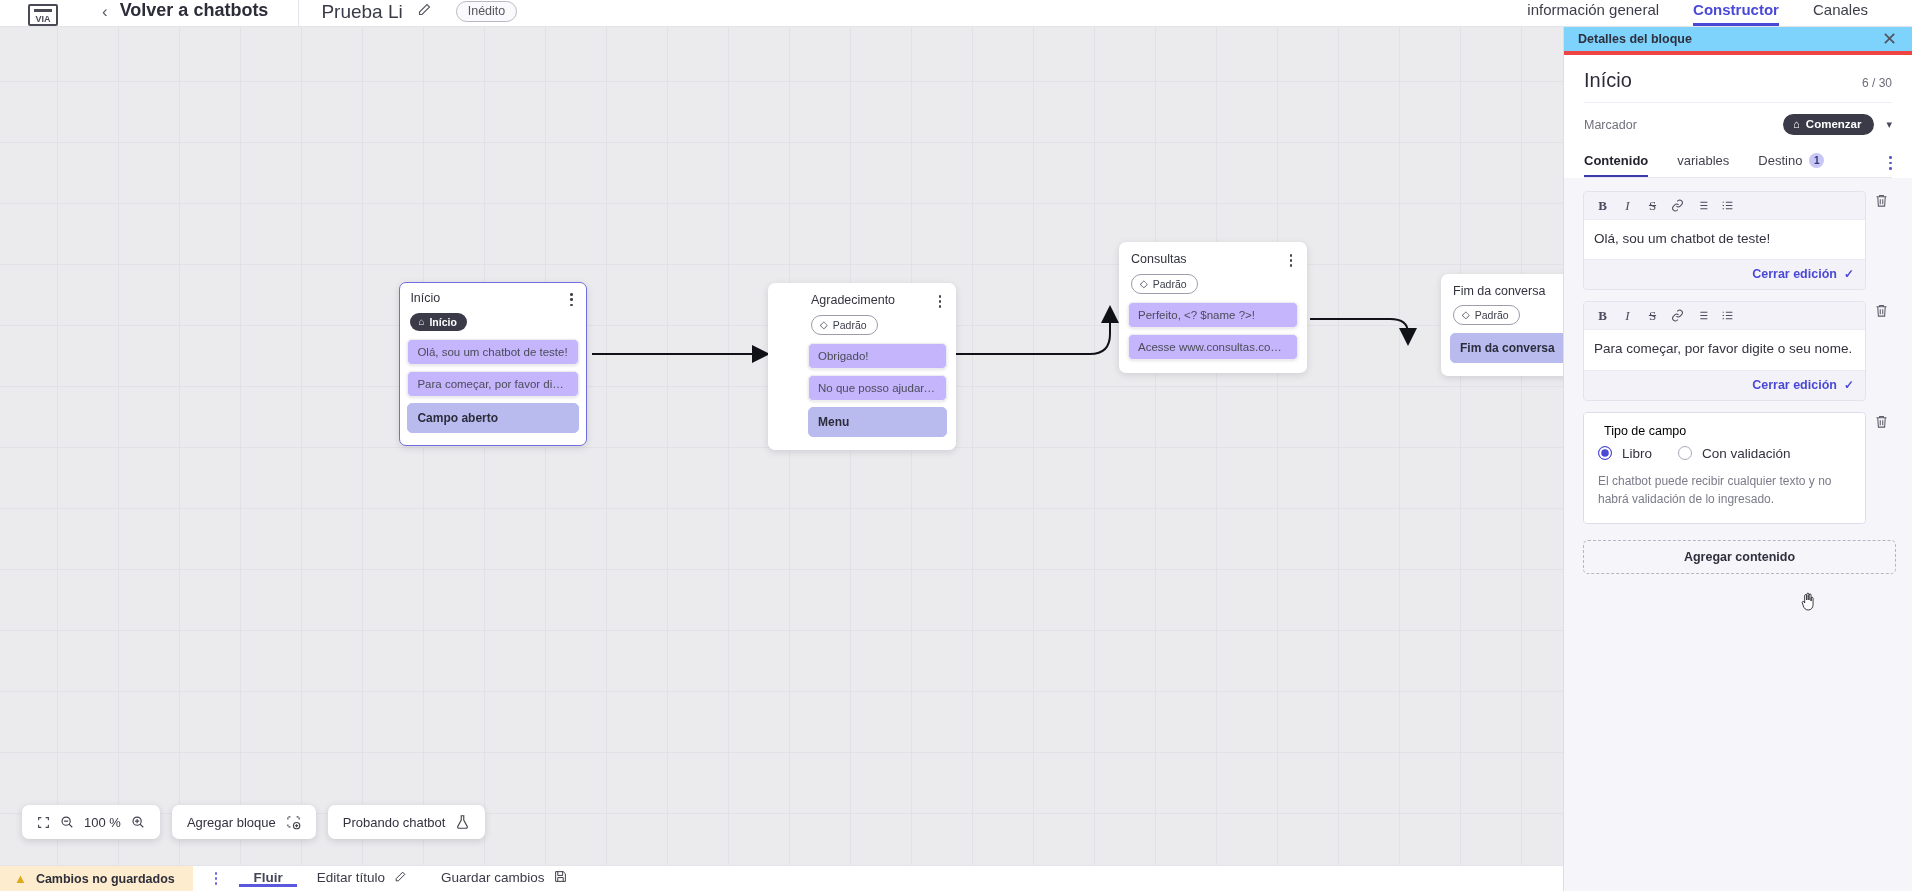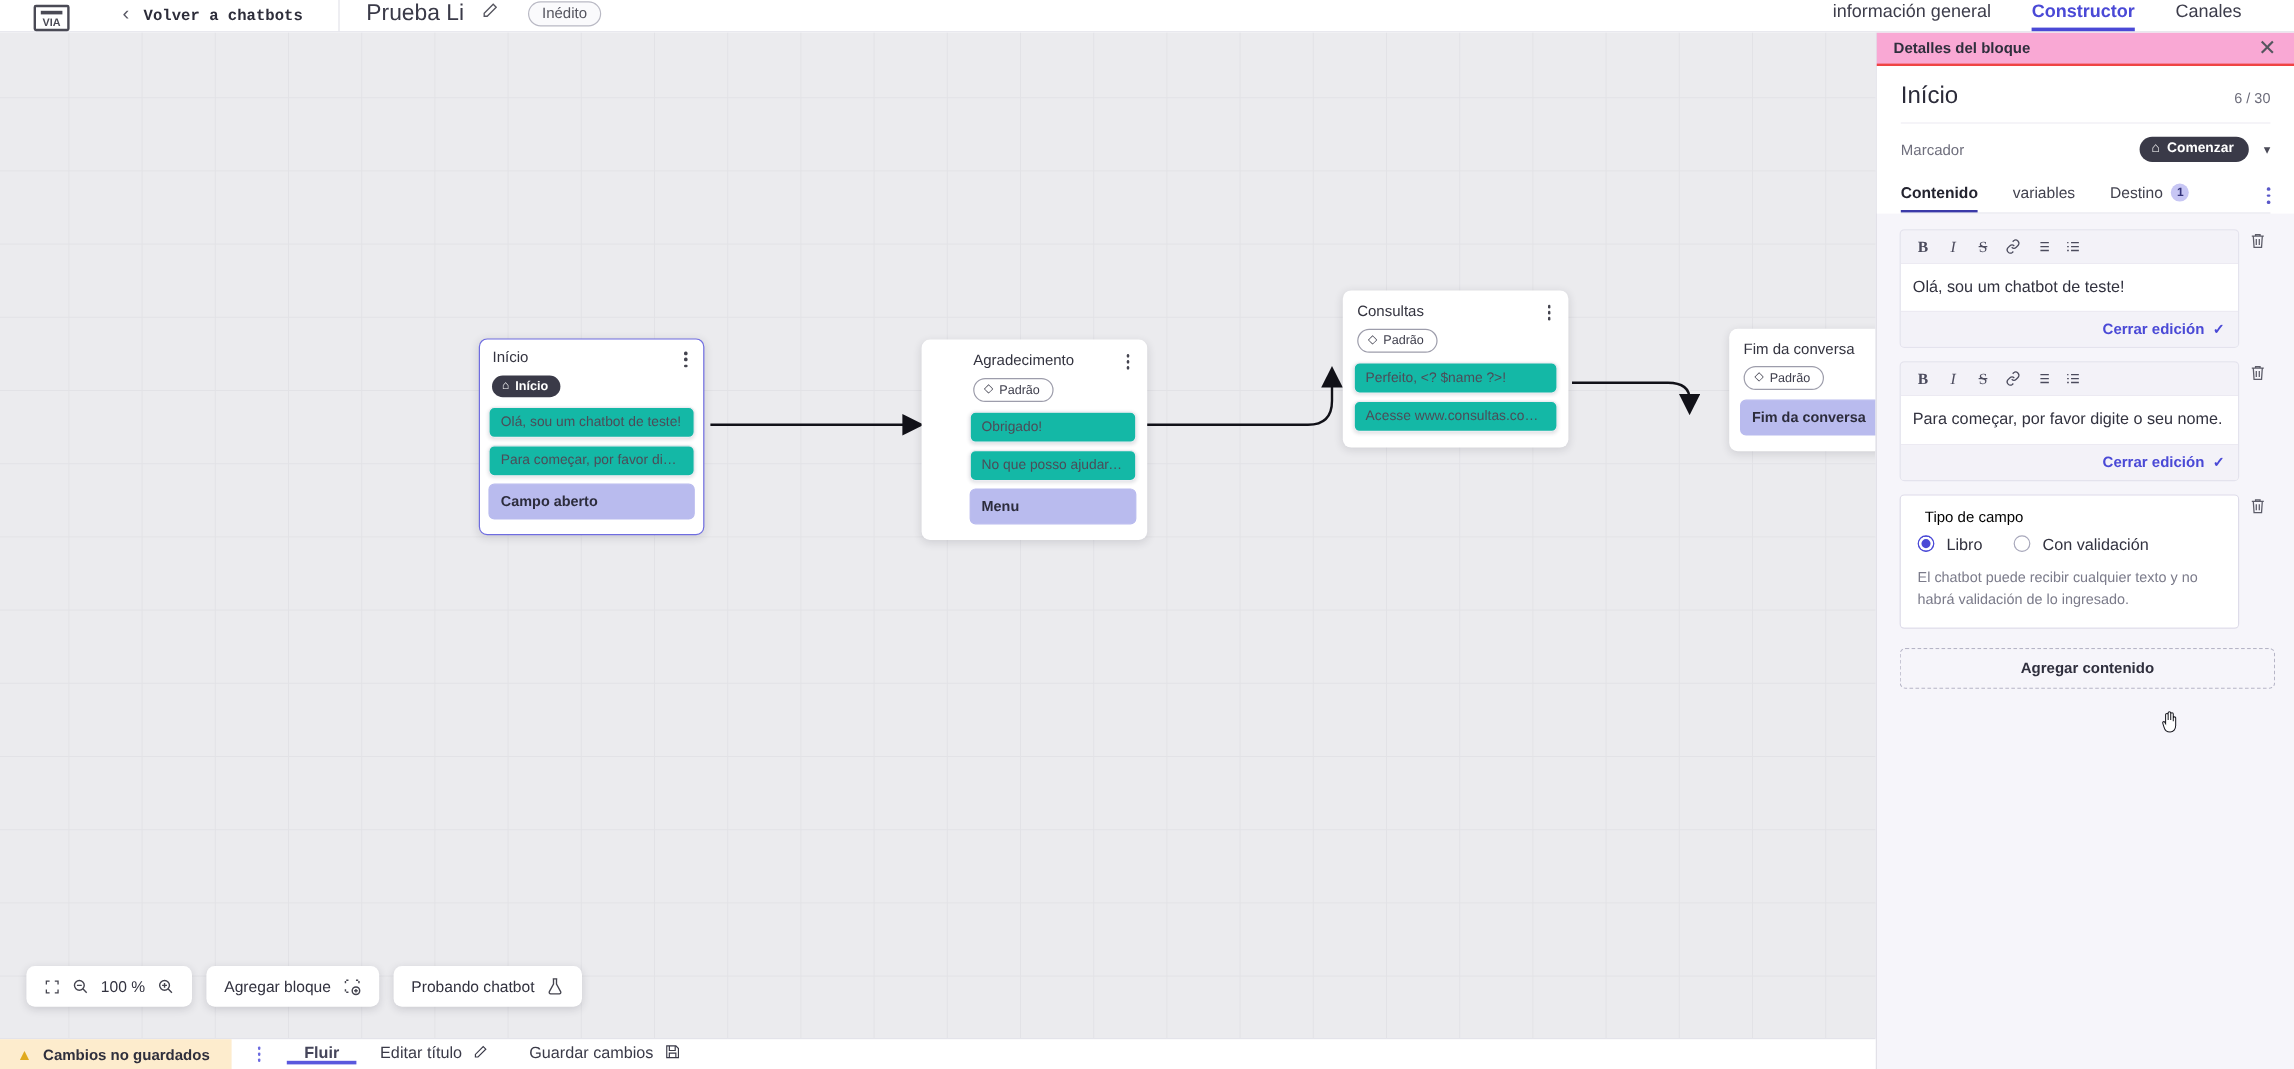--- a/index.html
+++ b/index.html
@@ -31,22 +31,22 @@
   }
   .logo-mark::after{
     content:"VIA"; position:absolute; left:0; right:0; top:8px; text-align:center;
     font-size:9px; font-weight:bold; color:#4a4a55; letter-spacing:0px; font-family:"Liberation Sans",sans-serif;
   }
   .back-chevron {
     margin-left: 42px; color: #5a5a66; font-size: 17px; line-height: 1;
     padding-bottom: 6px; cursor: pointer;
   }
   .back-label {
-    margin-left: 12px; font-size: 13px; font-weight: bold; color: #2d2d3a;
-    padding-bottom: 5px; cursor: pointer; white-space: nowrap; font-family: Liberation Mono, monospace;
+    margin-left: 12px; font-size: 18px; font-weight: bold; color: #2d2d3a;
+    padding-bottom: 5px; cursor: pointer; white-space: nowrap;
   }
   .topbar-divider {
     width: 1px; height: 27px; background: #e3e3ea; margin-left: 30px;
   }
   .bot-title {
     margin-left: 22px; font-size: 19px; color: #3a3a48; padding-bottom: 3px;
     white-space: nowrap;
   }
   .edit-pencil {
     margin-left: 14px; padding-bottom: 5px; cursor: pointer; color:#55555f;
@@ -99,21 +99,21 @@
   .node-kebab i { width: 2.6px; height: 2.6px; border-radius: 50%; background: #44444f; display:block;}
   .chip {
     display: inline-flex; align-items: center; gap: 5px; margin: 7px 0 6px 3px;
     font-size: 10.5px; border-radius: 11px; padding: 3px 10px 3px 8px;
     white-space: nowrap;
   }
   .chip.dark { background: #3a3a48; color: #ffffff; font-weight: bold; }
   .chip.light { background: #ffffff; color: #3d3d4b; border: 1px solid #9d9dab; }
   .chip .ic { font-size: 10px; line-height: 1; display:inline-block; }
   .node-row {
-    background: #14b8a6; border-radius: 5px; border: 1px solid #ececf1;
+    background: #c4b5fd; border-radius: 5px; border: 1px solid #ececf1;
     box-shadow: 0 1px 3px rgba(40,40,60,0.13);
     font-size: 11.5px; color: #4c4c58; padding: 6px 9px; margin-bottom: 6px;
     white-space: nowrap; overflow: hidden; text-overflow: ellipsis;
   }
   .node-row.accent {
     background: #b9bbee; border-color: #b9bbee; box-shadow: none;
     color: #2c2c3c; font-weight: bold; font-size: 12px; padding: 7px 9px;
   }
   .node-body { margin-top: 2px; }
 
@@ -152,21 +152,21 @@
   }
 
   
   .panel {
     position: absolute; top: 27px; right: 0; width: 349px; height: 864px;
     background: #f6f5fa; border-left: 1px solid #dcdce4; z-index: 30;
     display: flex; flex-direction: column;
   }
   .panel-head {
     height: 28px; display: flex; align-items: center; padding: 0 15px 0 14px;
-    background: #f9a8d4; border-bottom: 2px solid #ef4444;
+    background: #7dd3fc; border-bottom: 4px solid #ef4444;
   }
   .panel-head-title { font-size: 12.5px; color: #2f2f3d; font-weight: bold; flex: 1; }
   .close-x { font-size: 18px; color: #55555f; cursor: pointer; line-height: 1; }
   .panel-white { background: #ffffff; padding: 0 20px; }
   .panel-title-row {
     display: flex; align-items: baseline; padding: 14px 0 10px;
     border-bottom: 1px solid #eeedf3;
   }
   .panel-title { font-size: 20px; color: #2b2b39; flex: 1; }
   .panel-count { font-size: 12px; color: #6c6c7a; }

